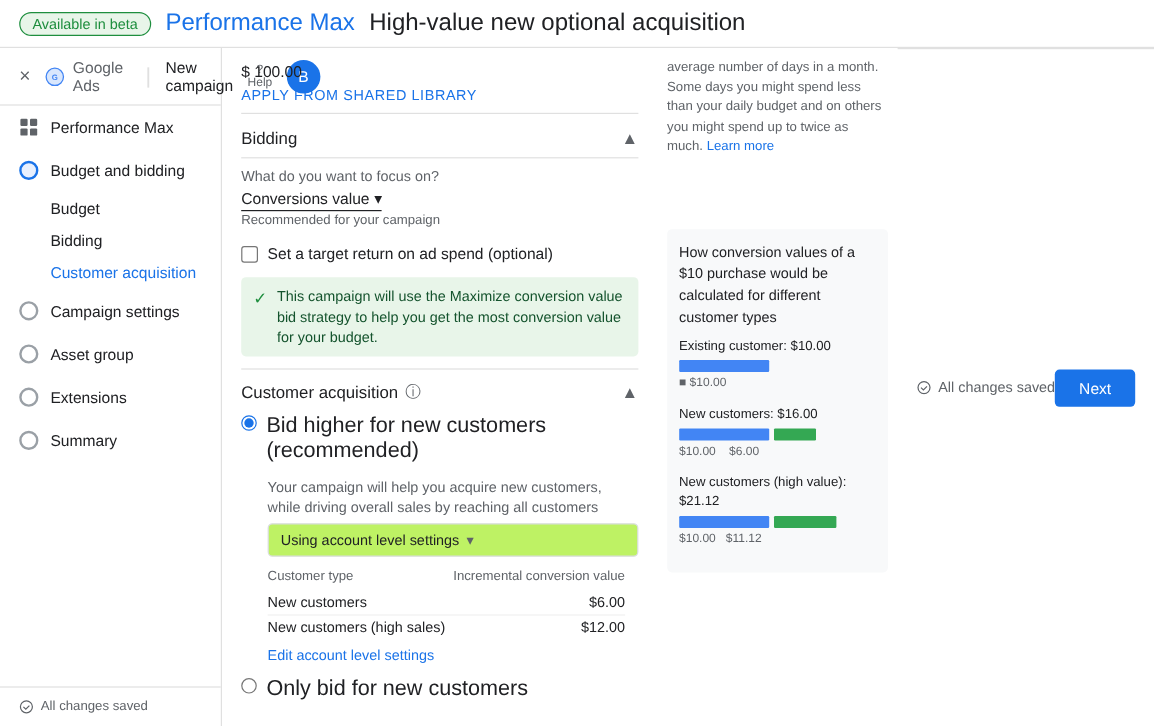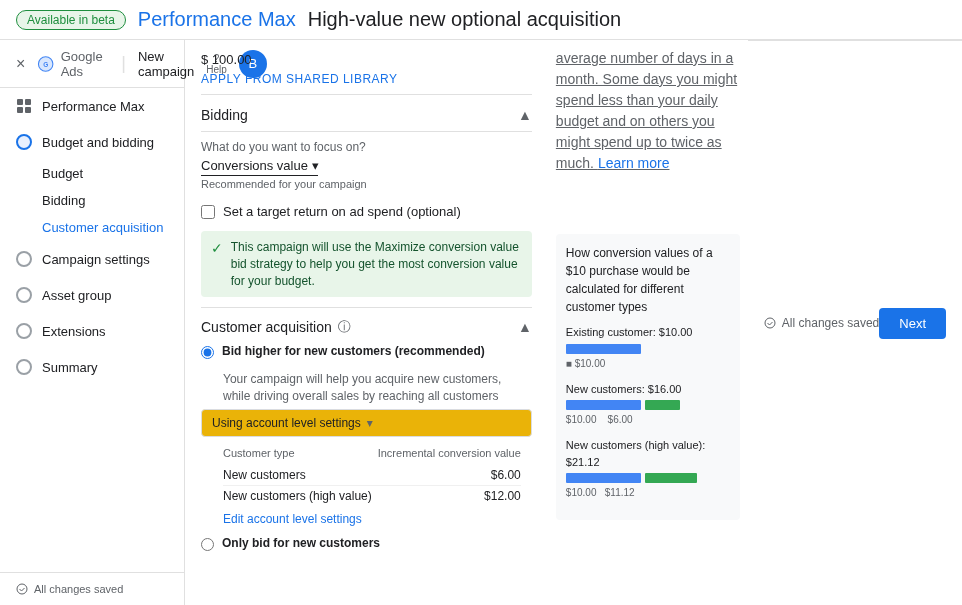--- a/index.html
+++ b/index.html
@@ -339,44 +339,45 @@
       align-items: flex-start;
       gap: 8px;
       margin-bottom: 2px;
     }
     .radio-input {
       margin-top: 2px;
       flex-shrink: 0;
       accent-color: #1a73e8;
     }
     .radio-label {
-      font-size: 12px;
-      color: #202124;
-      font-weight: 700;
+      font-size: 18px;
+      color: #202124;
+      font-weight: 400;
     }
     .radio-desc {
       font-size: 12px;
       color: #5f6368;
       margin-left: 22px;
       line-height: 1.4;
       margin-bottom: 4px;
       margin-top: 12px;
     }
 
     .dropdown-btn {
       display: flex;
       align-items: center;
       gap: 6px;
       border: 1px solid #dadce0;
       border-radius: 4px;
       padding: 6px 10px;
       font-size: 12px;
       color: #202124;
       cursor: pointer;
-      background: #eab308;
+      background: #bef264;
+      margin-left: 22px;
       margin-bottom: 10px;
     }
     .dropdown-arrow {
       font-size: 12px;
       color: #5f6368;
     }
 
     
     .ca-table {
       margin-left: 22px;
@@ -623,41 +624,41 @@
             <div class="ca-table">
               <div class="ca-table-header">
                 <span>Customer type</span>
                 <span>Incremental conversion value</span>
               </div>
               <div class="ca-table-row">
                 <span>New customers</span>
                 <span>$6.00</span>
               </div>
               <div class="ca-table-row">
-                <span>New customers (high value)</span>
+                <span>New customers (high sales)</span>
                 <span>$12.00</span>
               </div>
             </div>
 
             <a class="edit-account-link">Edit account level settings</a>
           </div>
 
           <div class="radio-option">
             <div class="radio-row">
               <input type="radio" name="bid_option" class="radio-input" style="">
               <span class="radio-label">Only bid for new customers</span>
             </div>
 
           </div>
         </div>
 
       </div>
 
       <div class="right-panel">
-        <div style="font-size:14px; color:#5f6368; line-height:1.5; padding-top:8px; margin-bottom:8px;text-decoration:underline;">
+        <div style="font-size:11px; color:#5f6368; line-height:1.5; padding-top:8px; margin-bottom:8px;">
           <span>average number of days in a month. Some days you might spend less than your daily budget and on others you might spend up to twice as much.</span>
           <a style="color:#1a73e8; cursor:pointer;">Learn more</a>
         </div>
 
         <div class="right-info-box">
           <div class="right-info-title">How conversion values of a $10 purchase would be calculated for different customer types</div>
 
           <div class="customer-section">
             <div class="customer-type-label">Existing customer: $10.00</div>
             <div class="bar-container">

